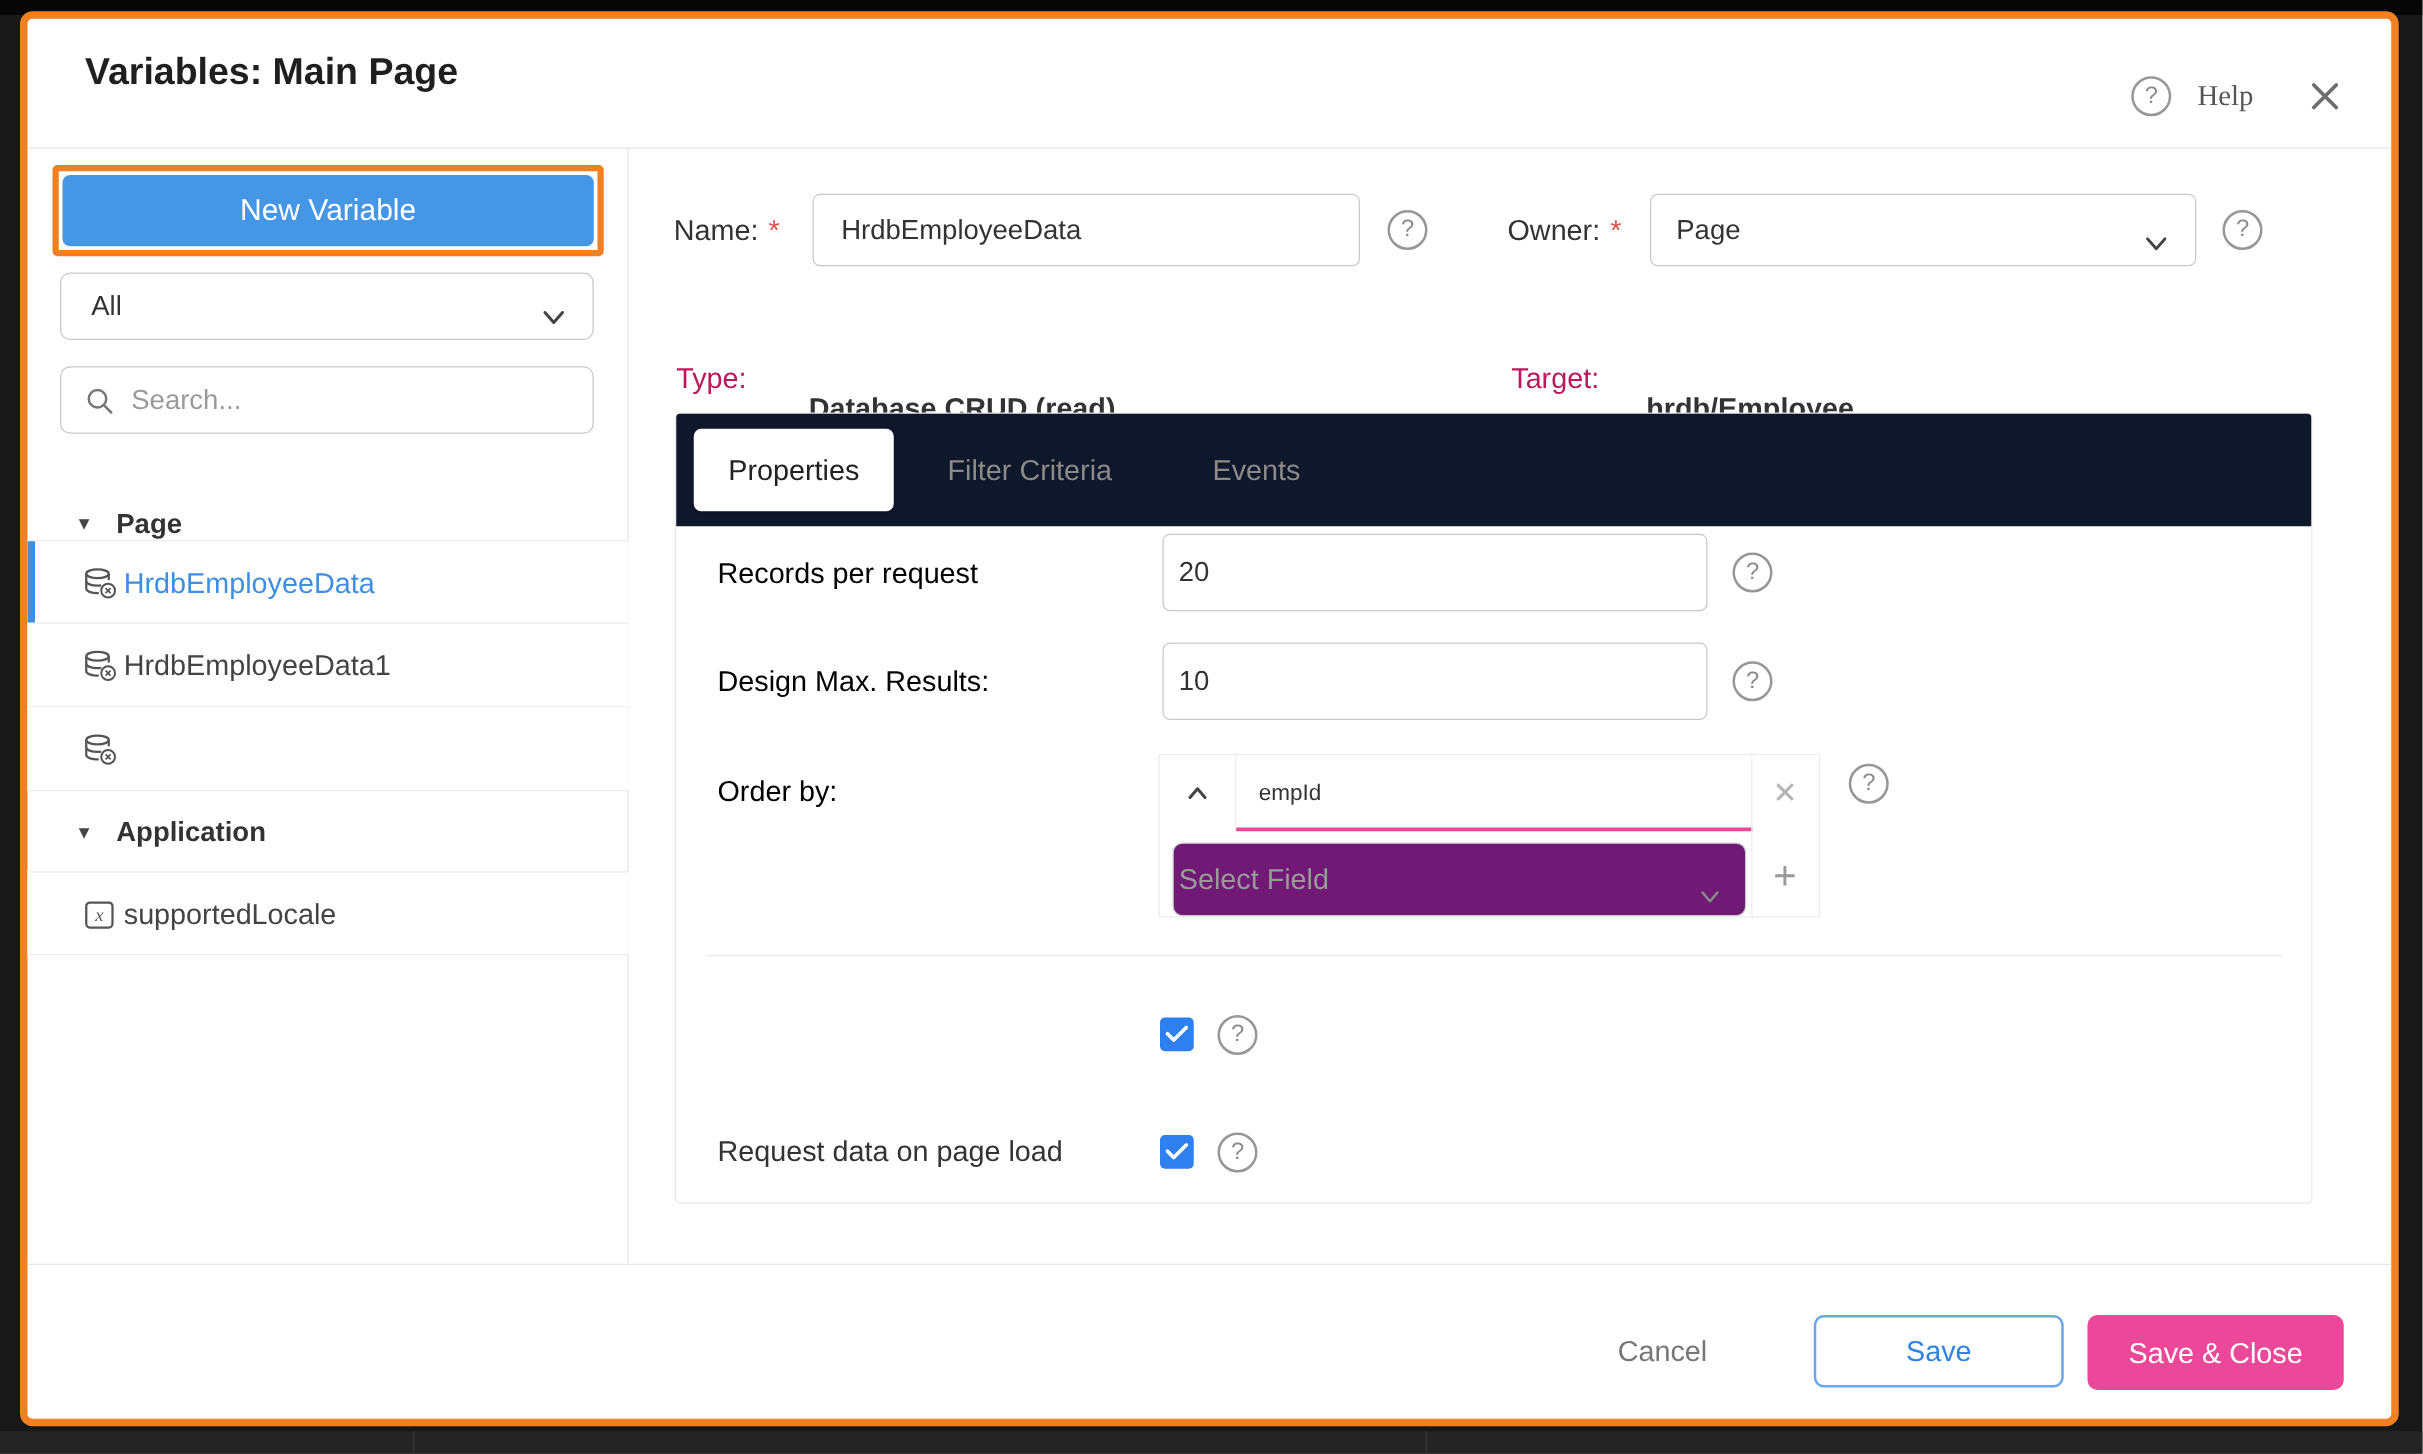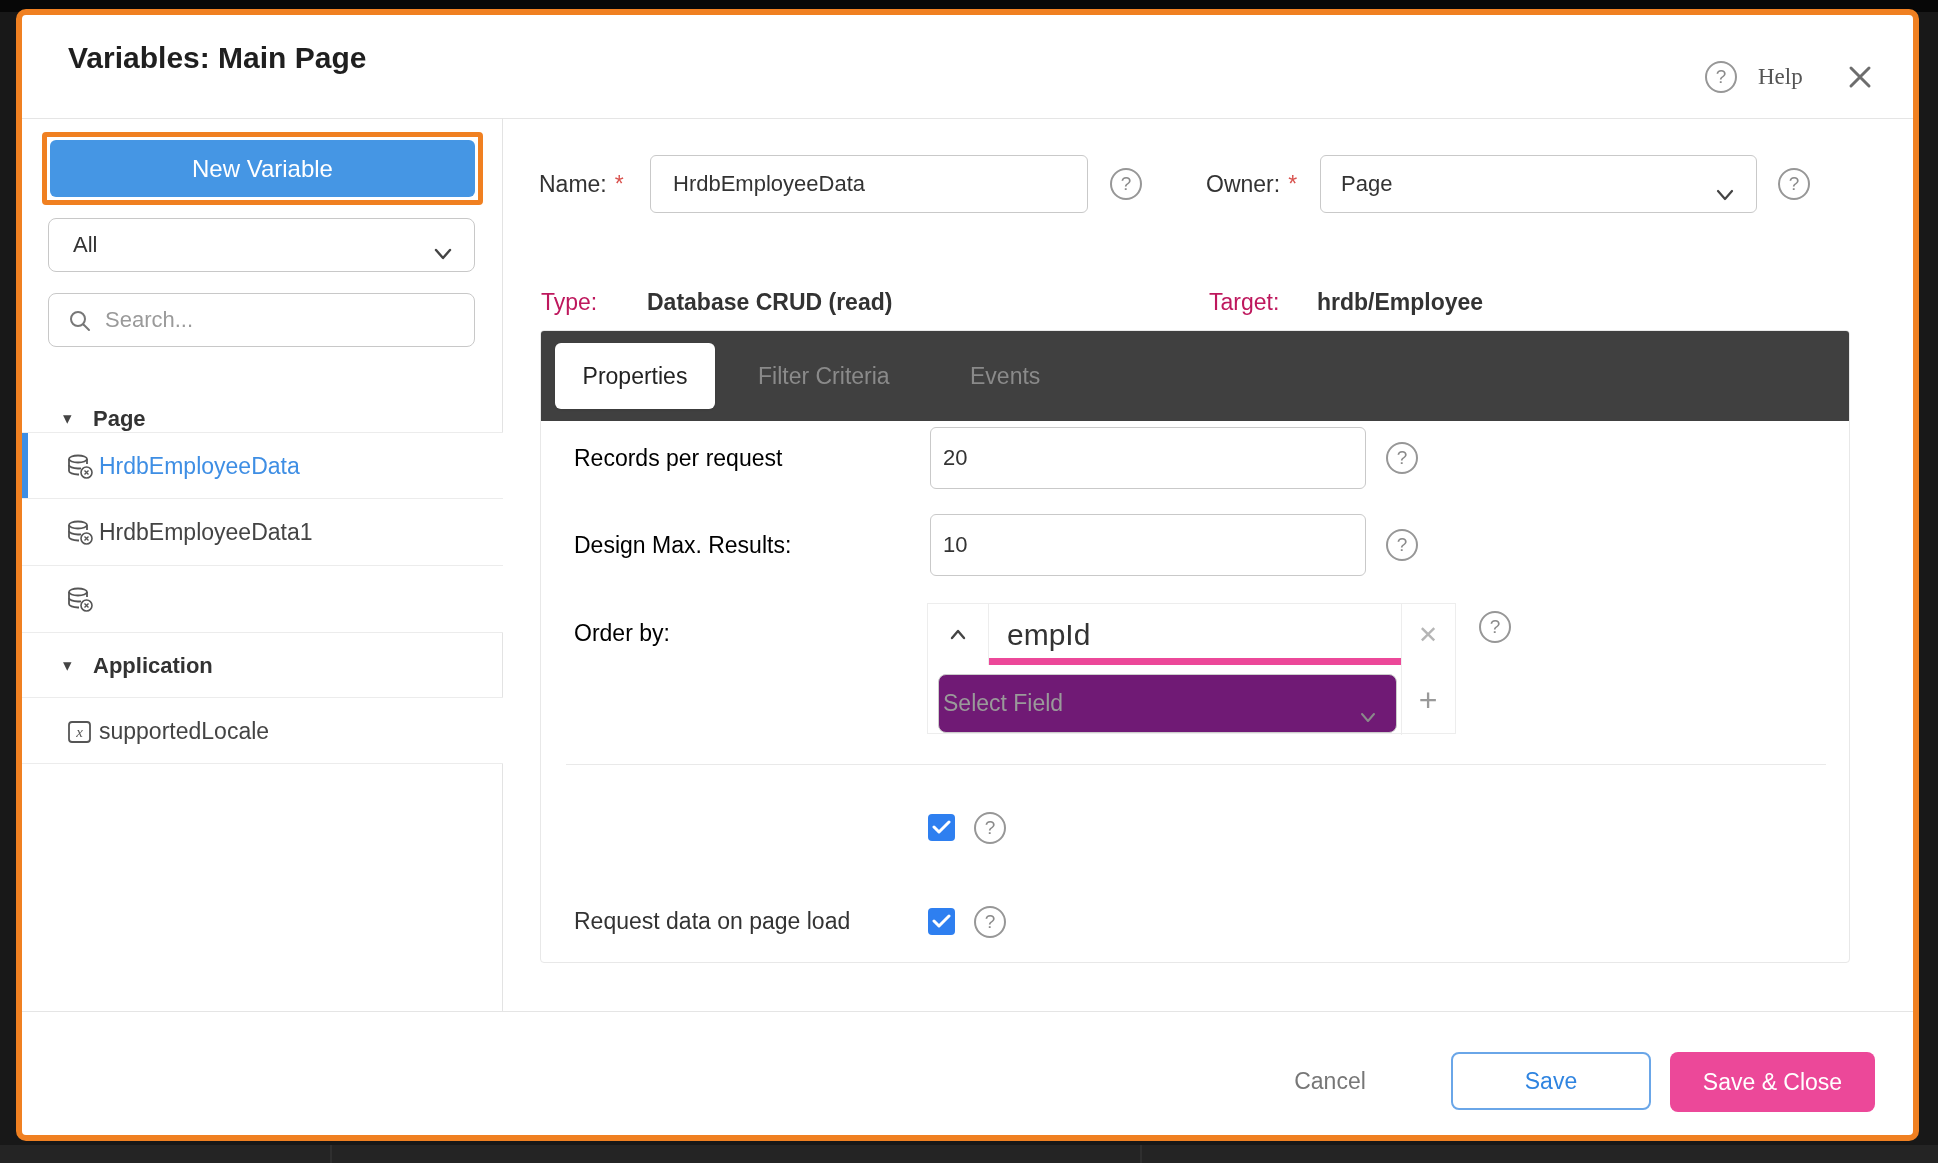--- a/index.html
+++ b/index.html
@@ -50,40 +50,40 @@
 
   
   .flabel { position:absolute; height:58px; line-height:58px; font-size:23px; color:#333; }
   .req { color:#d9534f; margin-left:8px; font-size:23px; }
   .text-input { position:absolute; height:58px; border:1px solid #c9c9c9; border-radius:6px; font-size:22px;
                 color:#333; padding-left:22px; font-family:inherit; outline:none; }
   .owner-select { position:absolute; left:1298px; top:140px; width:437px; height:58px; border:1px solid #c9c9c9;
                   border-radius:6px; font-size:22px; color:#333; line-height:56px; padding-left:20px; cursor:pointer; background:#fff; }
   .owner-select .chev { position:absolute; right:18px; top:17px; }
   .static-label { position:absolute; height:40px; line-height:40px; font-size:23px; color:#be185d; }
-  .static-value { position:absolute; height:40px; line-height:40px; font-size:23px; font-weight:700; color:#333; }
+  .static-value { position:absolute; height:40px; line-height:40px; font-size:23px; font-weight:700; color:#333;margin-top:24px; }
 
   
   .panel { position:absolute; left:518px; top:315px; width:1310px; height:633px; border:1px solid #e8e8e8;
            border-radius:4px; background:#fff; }
-  .tabbar { position:absolute; left:0; top:0; width:100%; height:90px; background:#404040; border-radius:3px 3px 0 0; }
+  .tabbar { position:absolute; left:0; top:0; width:100%; height:90px; background:#0f172a; border-radius:3px 3px 0 0; }
   .tab-active { position:absolute; left:14px; top:12px; width:160px; height:66px; background:#fff; border-radius:6px;
                 box-shadow:0 1px 2px rgba(0,0,0,0.08); font-size:23px; color:#222; display:flex; align-items:center;
                 justify-content:center; cursor:pointer; }
   .tab-plain { position:absolute; top:0; height:90px; line-height:90px; font-size:23px; color:#8a8a8a; cursor:pointer; }
   .prow-label { position:absolute; left:33px; height:62px; line-height:62px; font-size:23px; color:#000000; }
   .prow-input { position:absolute; left:389px; width:436px; height:62px; border:1px solid #c9c9c9; border-radius:6px;
                 font-size:22px; color:#333; padding-left:12px; font-family:inherit; outline:none; }
   .panel .qicon { position:absolute; }
 
   .order-box { position:absolute; left:386px; top:272px; width:529px; height:131px; border:1px solid #ededed; background:#fff; }
   .ob-caret { position:absolute; left:0; top:0; width:61px; height:61px; border-right:1px solid #ededed; display:flex;
               align-items:center; justify-content:center; cursor:pointer; }
-  .ob-field { position:absolute; left:61px; top:0; width:413px; height:61px; border-bottom:7px solid #ec4899;
-              line-height:61px; padding-left:18px; font-size:30px; color:#333; }
+  .ob-field { position:absolute; left:61px; top:0; width:413px; height:61px; border-bottom:3px solid #ec4899;
+              line-height:61px; padding-left:18px; font-size:18px; color:#333; }
   .ob-right { position:absolute; right:0; top:0; width:54px; height:131px; border-left:1px solid #ededed; }
   .ob-x { position:absolute; right:0; top:0; width:54px; height:61px; display:flex; align-items:center; justify-content:center;
           font-size:24px; color:#b5b5b5; cursor:pointer; }
   .ob-plus { position:absolute; right:0; top:61px; width:54px; height:70px; display:flex; align-items:center; justify-content:center;
              font-size:32px; color:#999; font-weight:300; cursor:pointer; }
   .ob-select { position:absolute; left:10px; top:70px; width:459px; height:59px; border:1px solid #cccccc; border-radius:8px;
                line-height:57px; padding-left:4px; font-size:23px; color:#9a9a9a; cursor:pointer; background:#701a75; }
   .ob-select .chev { position:absolute; right:16px; top:18px; }
 
   .panel-hr { position:absolute; left:25px; top:433px; width:1260px; height:1px; background:#e9e9e9; }

